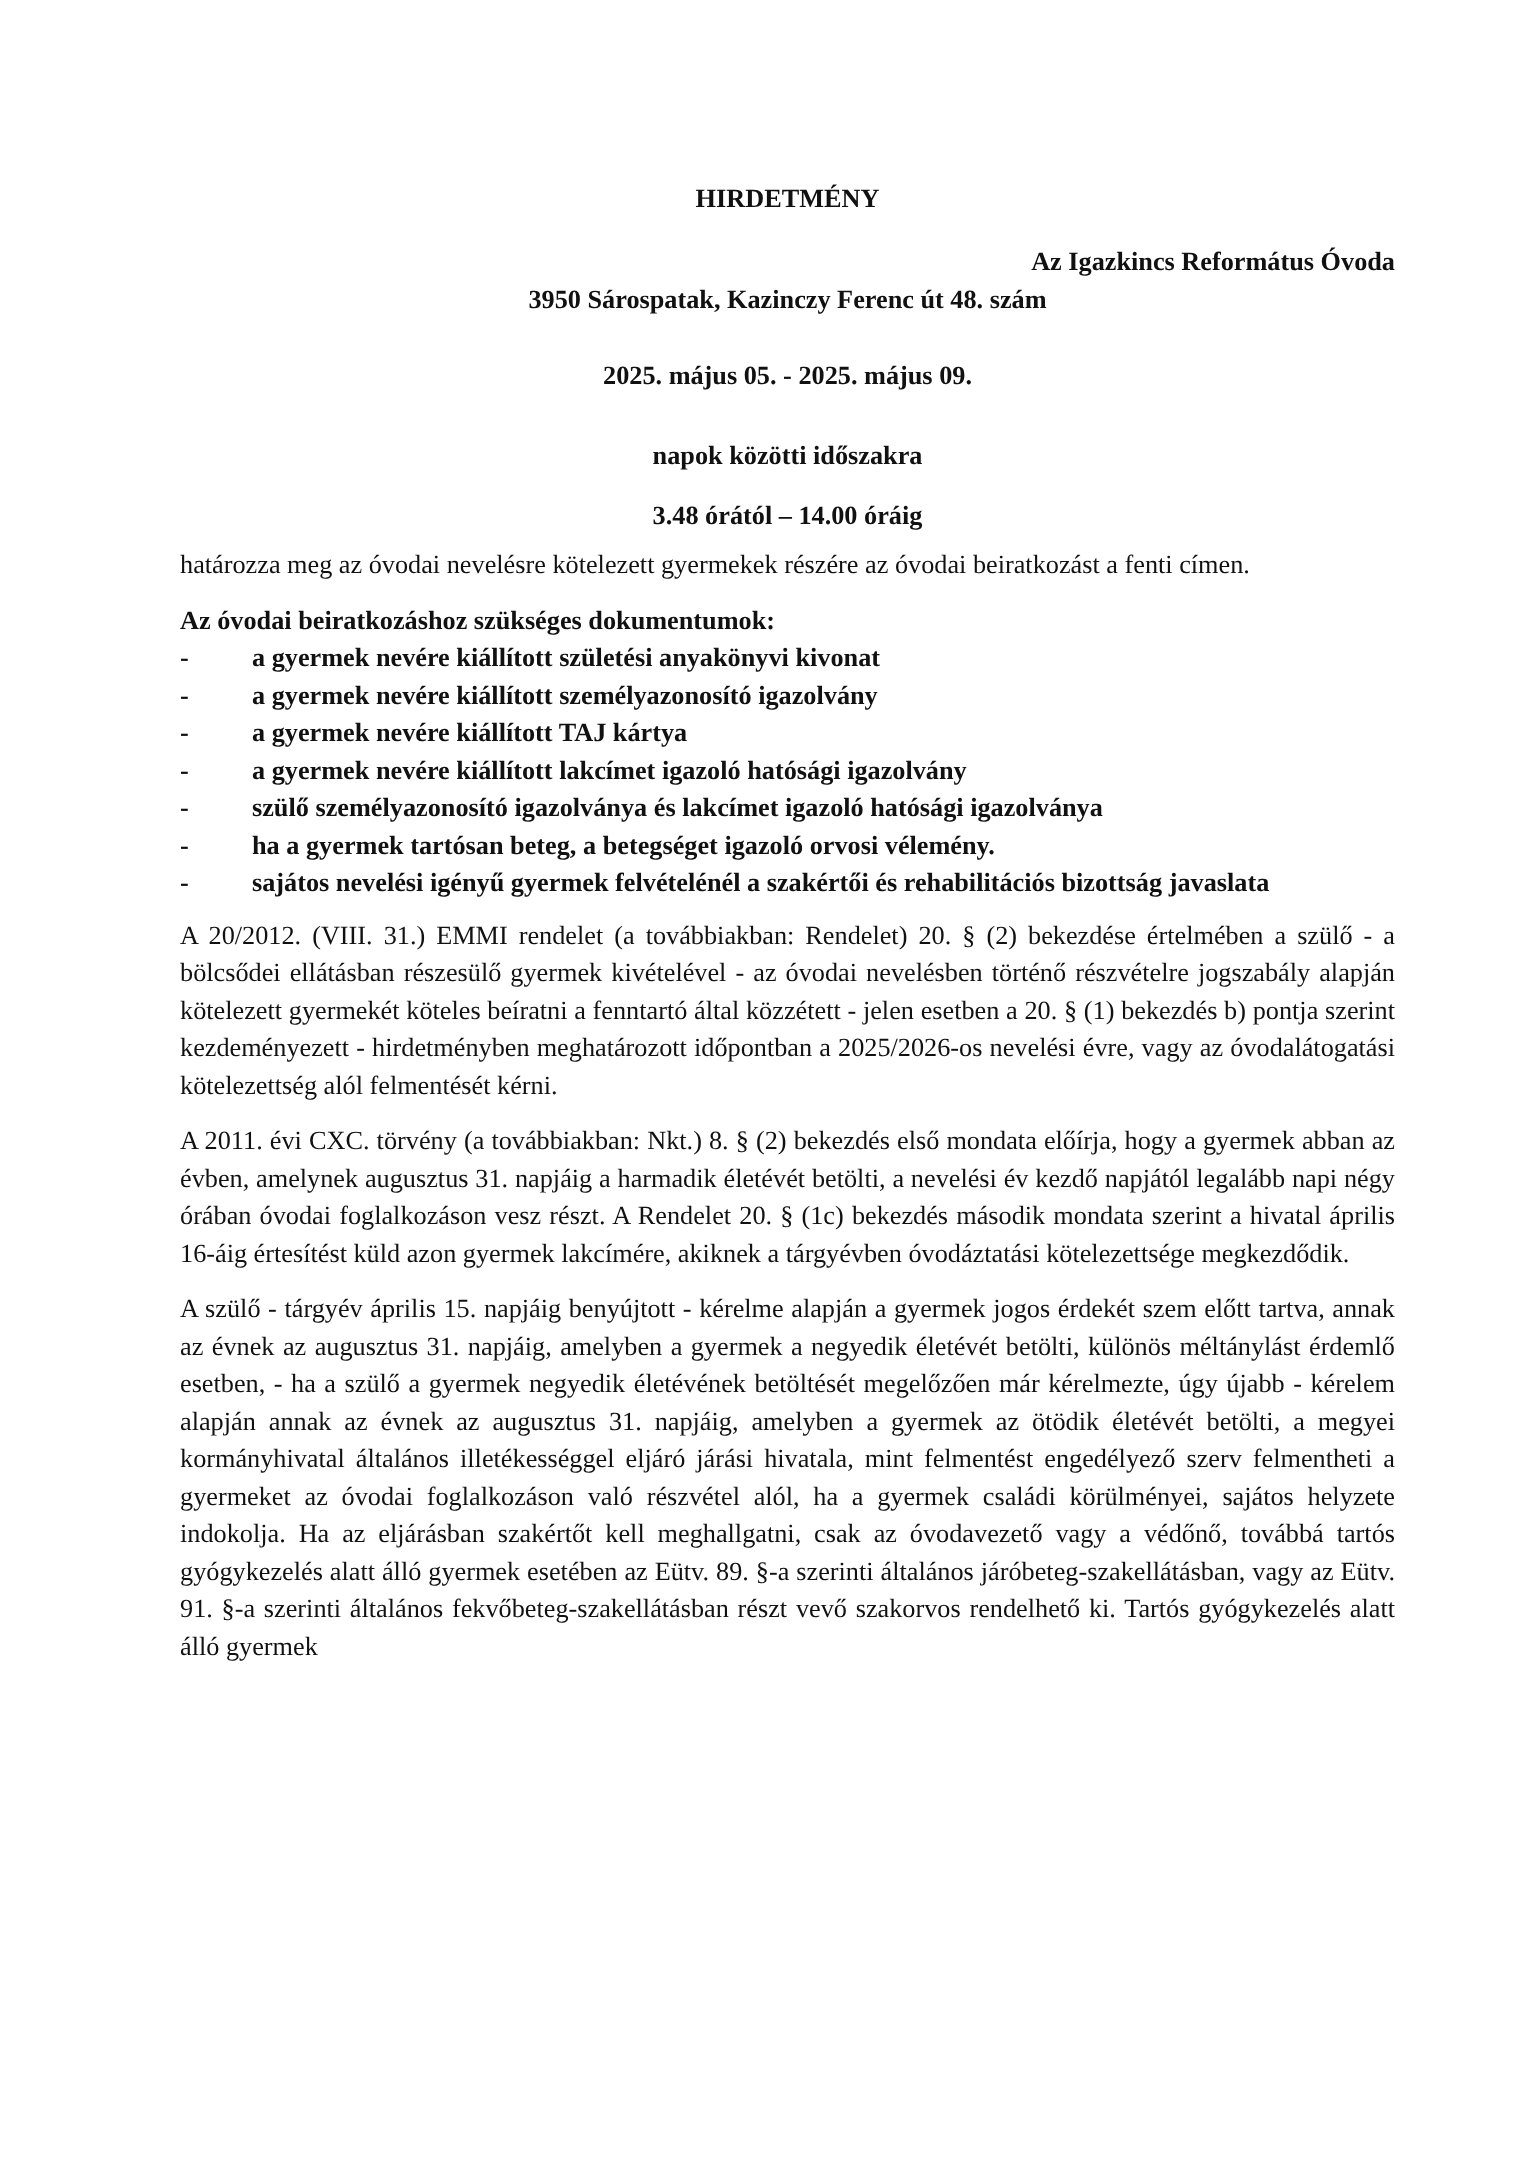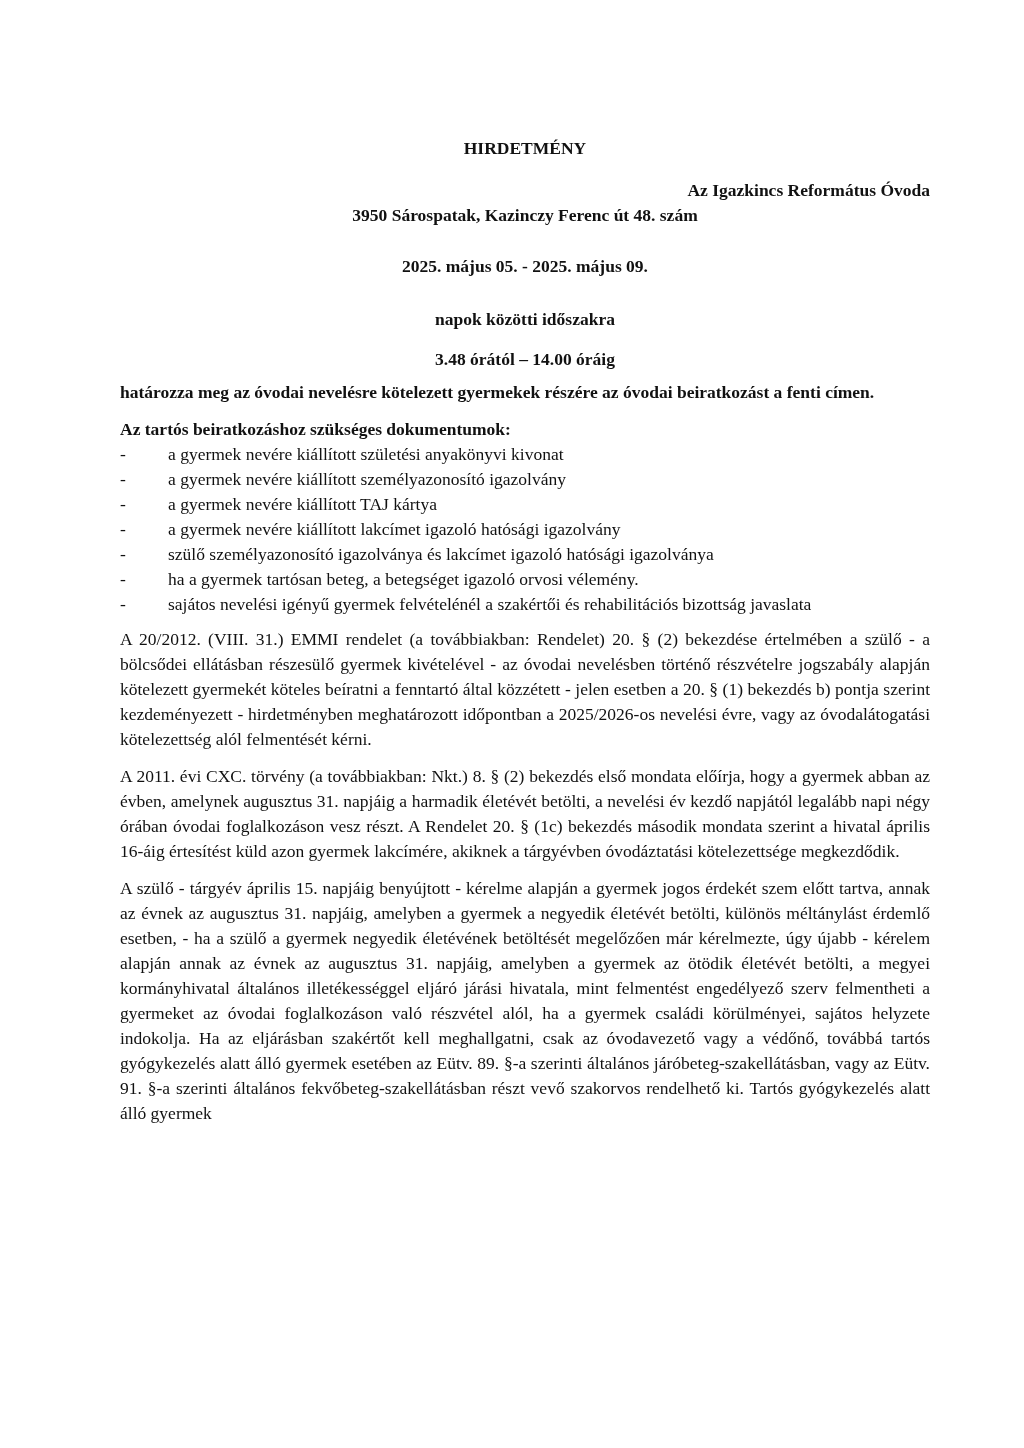--- a/index.html
+++ b/index.html
@@ -11,53 +11,54 @@
       width: 1024px;
       height: 1448px;
       position: relative;
       overflow: hidden;
       font-family: "Liberation Serif", serif;
       color: #111111;
     }
     .page {
       position: absolute;
       left: 120px;
-      top: 136px;
+      top: 120px;
       width: 810px;
     }
     .center {
       text-align: center;
       font-weight: bold;
       font-size: 17.5px;
       line-height: 25px;
       margin: 0;
     }
     .title { margin-bottom: 17px; }
     .addr1 { margin: 0; text-align: right; }
     .addr2 { margin-bottom: 26px; }
     .dates { margin-bottom: 28px; }
     .period { margin-bottom: 15px; }
     .hours { margin-bottom: 8px; }
     .bold-para {
-      font-weight: bold;
+      font-weight: normal;
       font-size: 17.5px;
       line-height: 25px;
       text-align: justify;
       margin: 0 0 12px 0;
     }
     .docs-heading {
       font-weight: bold;
       font-size: 17.5px;
       line-height: 25px;
       margin: 0;
     }
     ul.docs {
       list-style: none;
       margin: 0 0 10px 0;
       padding: 0;
+      font-weight: bold;
     }
     ul.docs li {
       font-size: 17.5px;
       line-height: 25px;
       text-align: justify;
       margin: 0;
       position: relative;
     }
     .dash {
       display: inline-block;
@@ -77,21 +78,21 @@
 <div class="page">
   <p class="center title">HIRDETMÉNY</p>
   <p class="center addr1">Az Igazkincs Református Óvoda</p>
   <p class="center addr2">3950 Sárospatak, Kazinczy Ferenc út 48. szám</p>
   <p class="center dates">2025. május 05. - 2025. május 09.</p>
   <p class="center period">napok közötti időszakra</p>
   <p class="center hours">3.48 órától – 14.00 óráig</p>
 
   <p class="bold-para">határozza meg az óvodai nevelésre kötelezett gyermekek részére az óvodai beiratkozást a fenti címen.</p>
 
-  <p class="docs-heading">Az tartós beiratkozáshoz szükséges dokumentumok:</p>
+  <p class="docs-heading">Az óvodai beiratkozáshoz szükséges dokumentumok:</p>
   <ul class="docs">
     <li><span class="dash">-</span><span>a gyermek nevére kiállított születési anyakönyvi kivonat</span></li>
     <li><span class="dash">-</span><span>a gyermek nevére kiállított személyazonosító igazolvány</span></li>
     <li><span class="dash">-</span><span>a gyermek nevére kiállított TAJ kártya</span></li>
     <li><span class="dash">-</span><span>a gyermek nevére kiállított lakcímet igazoló hatósági igazolvány</span></li>
     <li><span class="dash">-</span><span>szülő személyazonosító igazolványa és lakcímet igazoló hatósági igazolványa</span></li>
     <li><span class="dash">-</span><span>ha a gyermek tartósan beteg, a betegséget igazoló orvosi vélemény.</span></li>
     <li><span class="dash">-</span><span>sajátos nevelési igényű gyermek felvételénél a szakértői és rehabilitációs bizottság javaslata</span></li>
   </ul>
 

